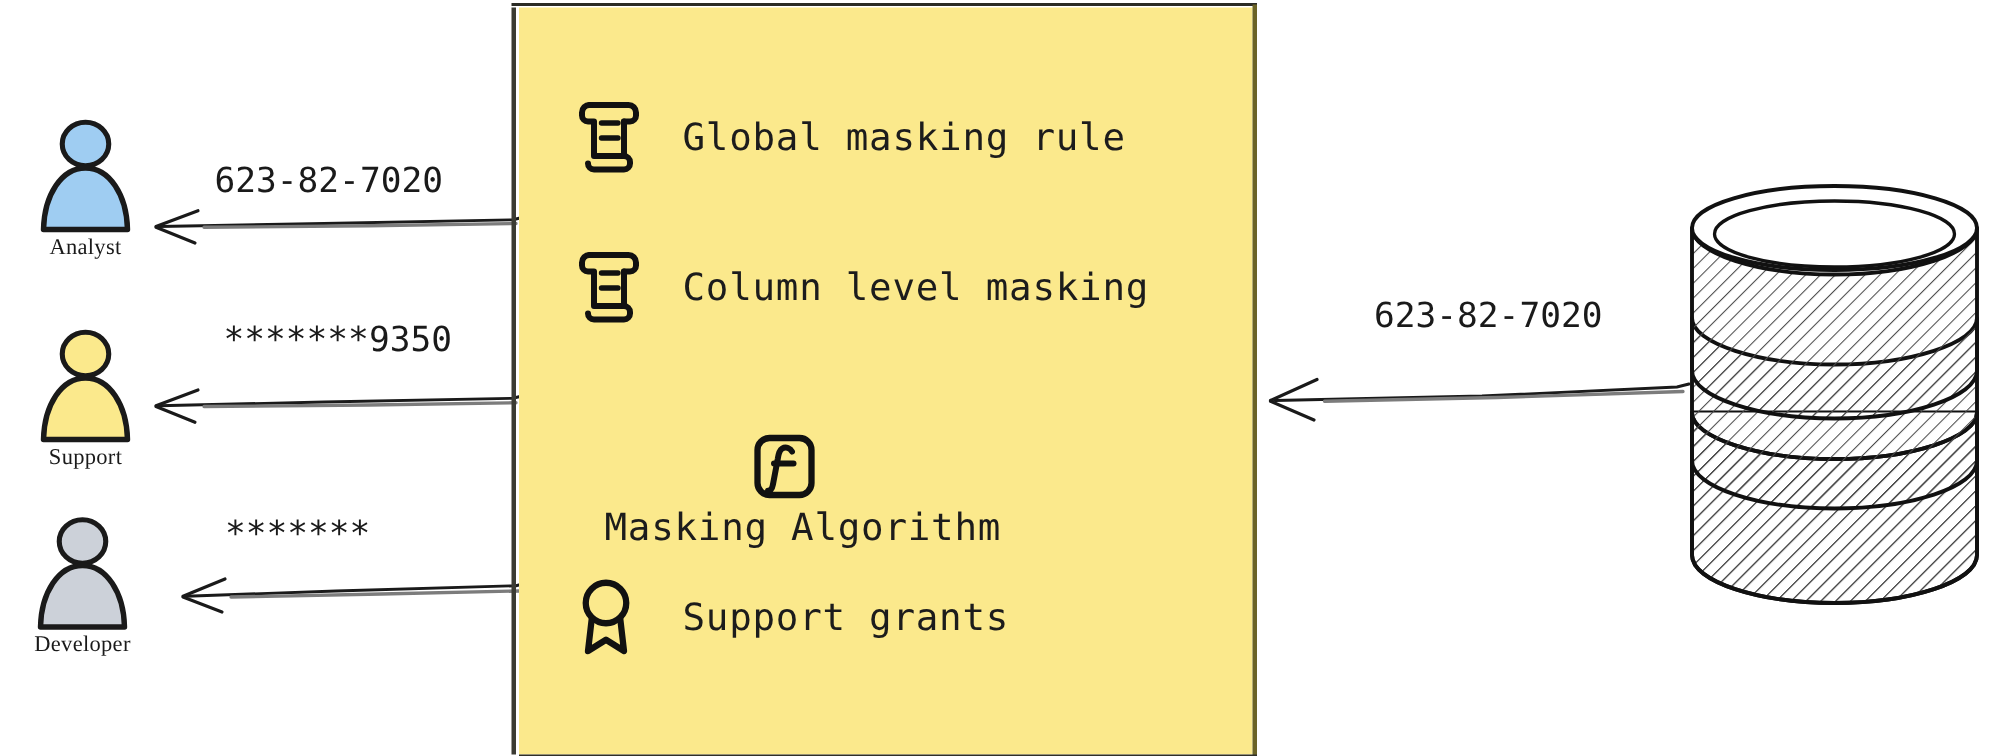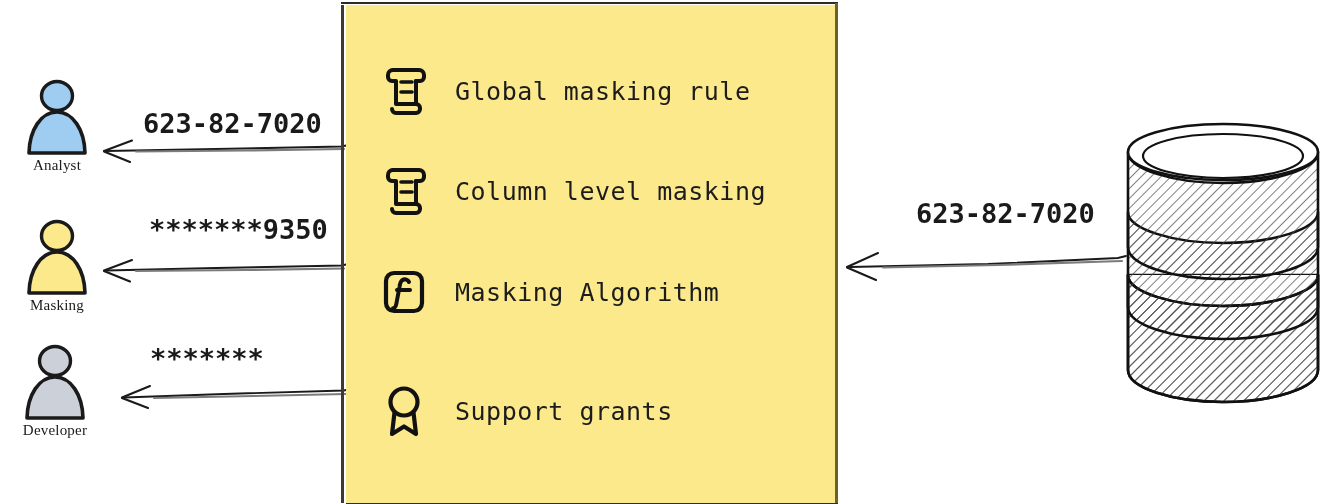--- a/index.html
+++ b/index.html
@@ -34,22 +34,22 @@
     font-family: Liberation Serif, serif;
     font-size: 15px;
     color: #1a1a1a;
     letter-spacing: 0.2px;
     margin-top: 1px;
     white-space: nowrap;
   }
   .flow-label {
     position: absolute;
     font-family: "DejaVu Sans Mono", monospace;
-    font-size: 27px;
-    font-weight: bold;
+    font-size: 23px;
+    font-weight: normal;
     color: #1a1a1a;
     white-space: nowrap;
     letter-spacing: 0px;
   }
   .arrow-svg {
     position: absolute;
   }
   #policy-panel {
     position: absolute;
     left: 346px;
@@ -122,21 +122,21 @@
       <path d="M9 75 C9.5 52 21 34 37 34 C53 34 64.5 52 65 75 Z" fill="#9fcdf2" stroke="#1a1a1a" stroke-width="3.6" stroke-linejoin="round"></path>
     </svg>
     <span class="actor-label">Analyst</span>
   </div>
 
   <div class="actor" id="actor-support" style="left:2px; top:218px;">
     <svg class="actor-icon" width="74" height="78" viewBox="0 0 74 78">
       <ellipse cx="37" cy="18" rx="15.5" ry="14.5" fill="#fbe98c" stroke="#1a1a1a" stroke-width="3.4"></ellipse>
       <path d="M9 75 C9.5 52 21 34 37 34 C53 34 64.5 52 65 75 Z" fill="#fbe98c" stroke="#1a1a1a" stroke-width="3.6" stroke-linejoin="round"></path>
     </svg>
-    <span class="actor-label">Masking</span>
+    <span class="actor-label">Support</span>
   </div>
 
   <div class="actor" id="actor-developer" style="left:0px; top:343px;">
     <svg class="actor-icon" width="74" height="78" viewBox="0 0 74 78">
       <ellipse cx="37" cy="18" rx="15.5" ry="14.5" fill="#ccd1d9" stroke="#1a1a1a" stroke-width="3.4"></ellipse>
       <path d="M9 75 C9.5 52 21 34 37 34 C53 34 64.5 52 65 75 Z" fill="#ccd1d9" stroke="#1a1a1a" stroke-width="3.6" stroke-linejoin="round"></path>
     </svg>
     <span class="actor-label">Developer</span>
   </div>
 
@@ -194,21 +194,21 @@
           <path d="M12 4 a5 5 0 0 0 -5 5 v2 a4 4 0 0 0 4 4 h4 v23 h20" fill="none" stroke="#111" stroke-width="4" stroke-linecap="round" stroke-linejoin="round"></path>
           <path d="M35 15 v23" fill="none" stroke="#111" stroke-width="4" stroke-linecap="round"></path>
           <path d="M35 38 a4 4 0 0 1 4 4 v1 a4 4 0 0 1 -4 4 H15 a4 4 0 0 1 -4 -4" fill="none" stroke="#111" stroke-width="4" stroke-linecap="round" stroke-linejoin="round"></path>
           <path d="M20 16 H31" fill="none" stroke="#111" stroke-width="3.6" stroke-linecap="round"></path>
           <path d="M20 26 H31" fill="none" stroke="#111" stroke-width="3.6" stroke-linecap="round"></path>
         </svg>
       </span>
       <span class="policy-text">Column level masking</span>
     </div>
 
-    <div class="policy-row" style="top:259px;">
+    <div class="policy-row" style="top:280px;flex-direction:column;">
       <span class="policy-icon">
         <svg width="46" height="50" viewBox="0 0 46 50">
           <rect x="5" y="6" width="36" height="38" rx="8" ry="8" fill="none" stroke="#111" stroke-width="4.2"></rect>
           <path d="M28 15 c-1 -2 -4 -3.5 -6.5 -2 c-2.2 1.3 -2.6 4 -3 7 l-3.2 17
                    c-0.5 2.6 -1.5 4.2 -3.3 4.2" fill="none" stroke="#111" stroke-width="4" stroke-linecap="round"></path>
           <path d="M16 23 H29" fill="none" stroke="#111" stroke-width="4" stroke-linecap="round"></path>
         </svg>
       </span>
       <span class="policy-text">Masking Algorithm</span>
     </div>

